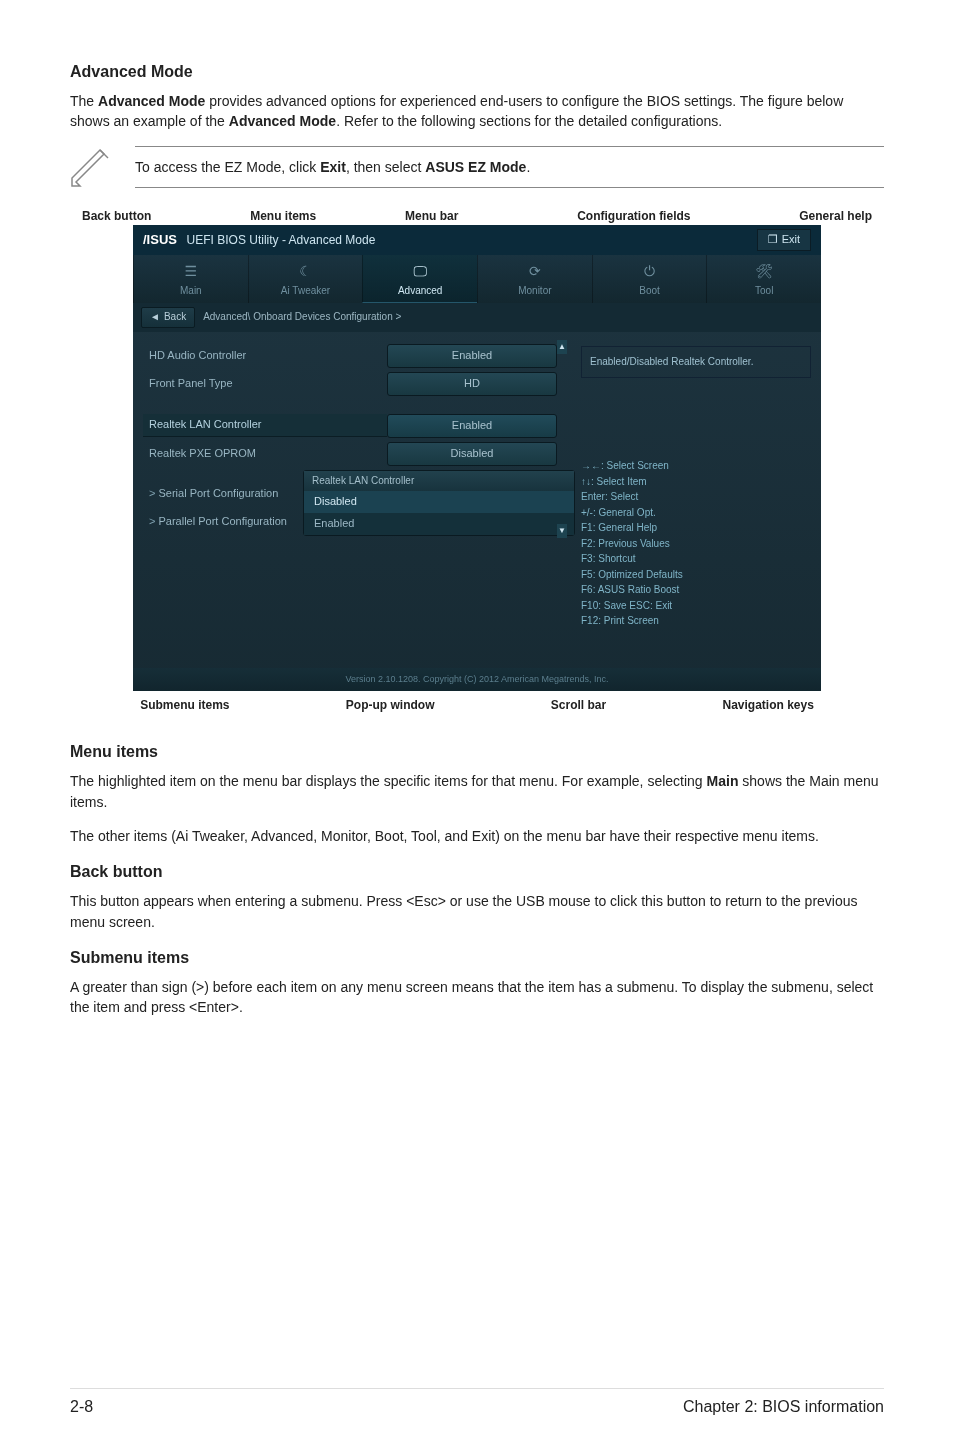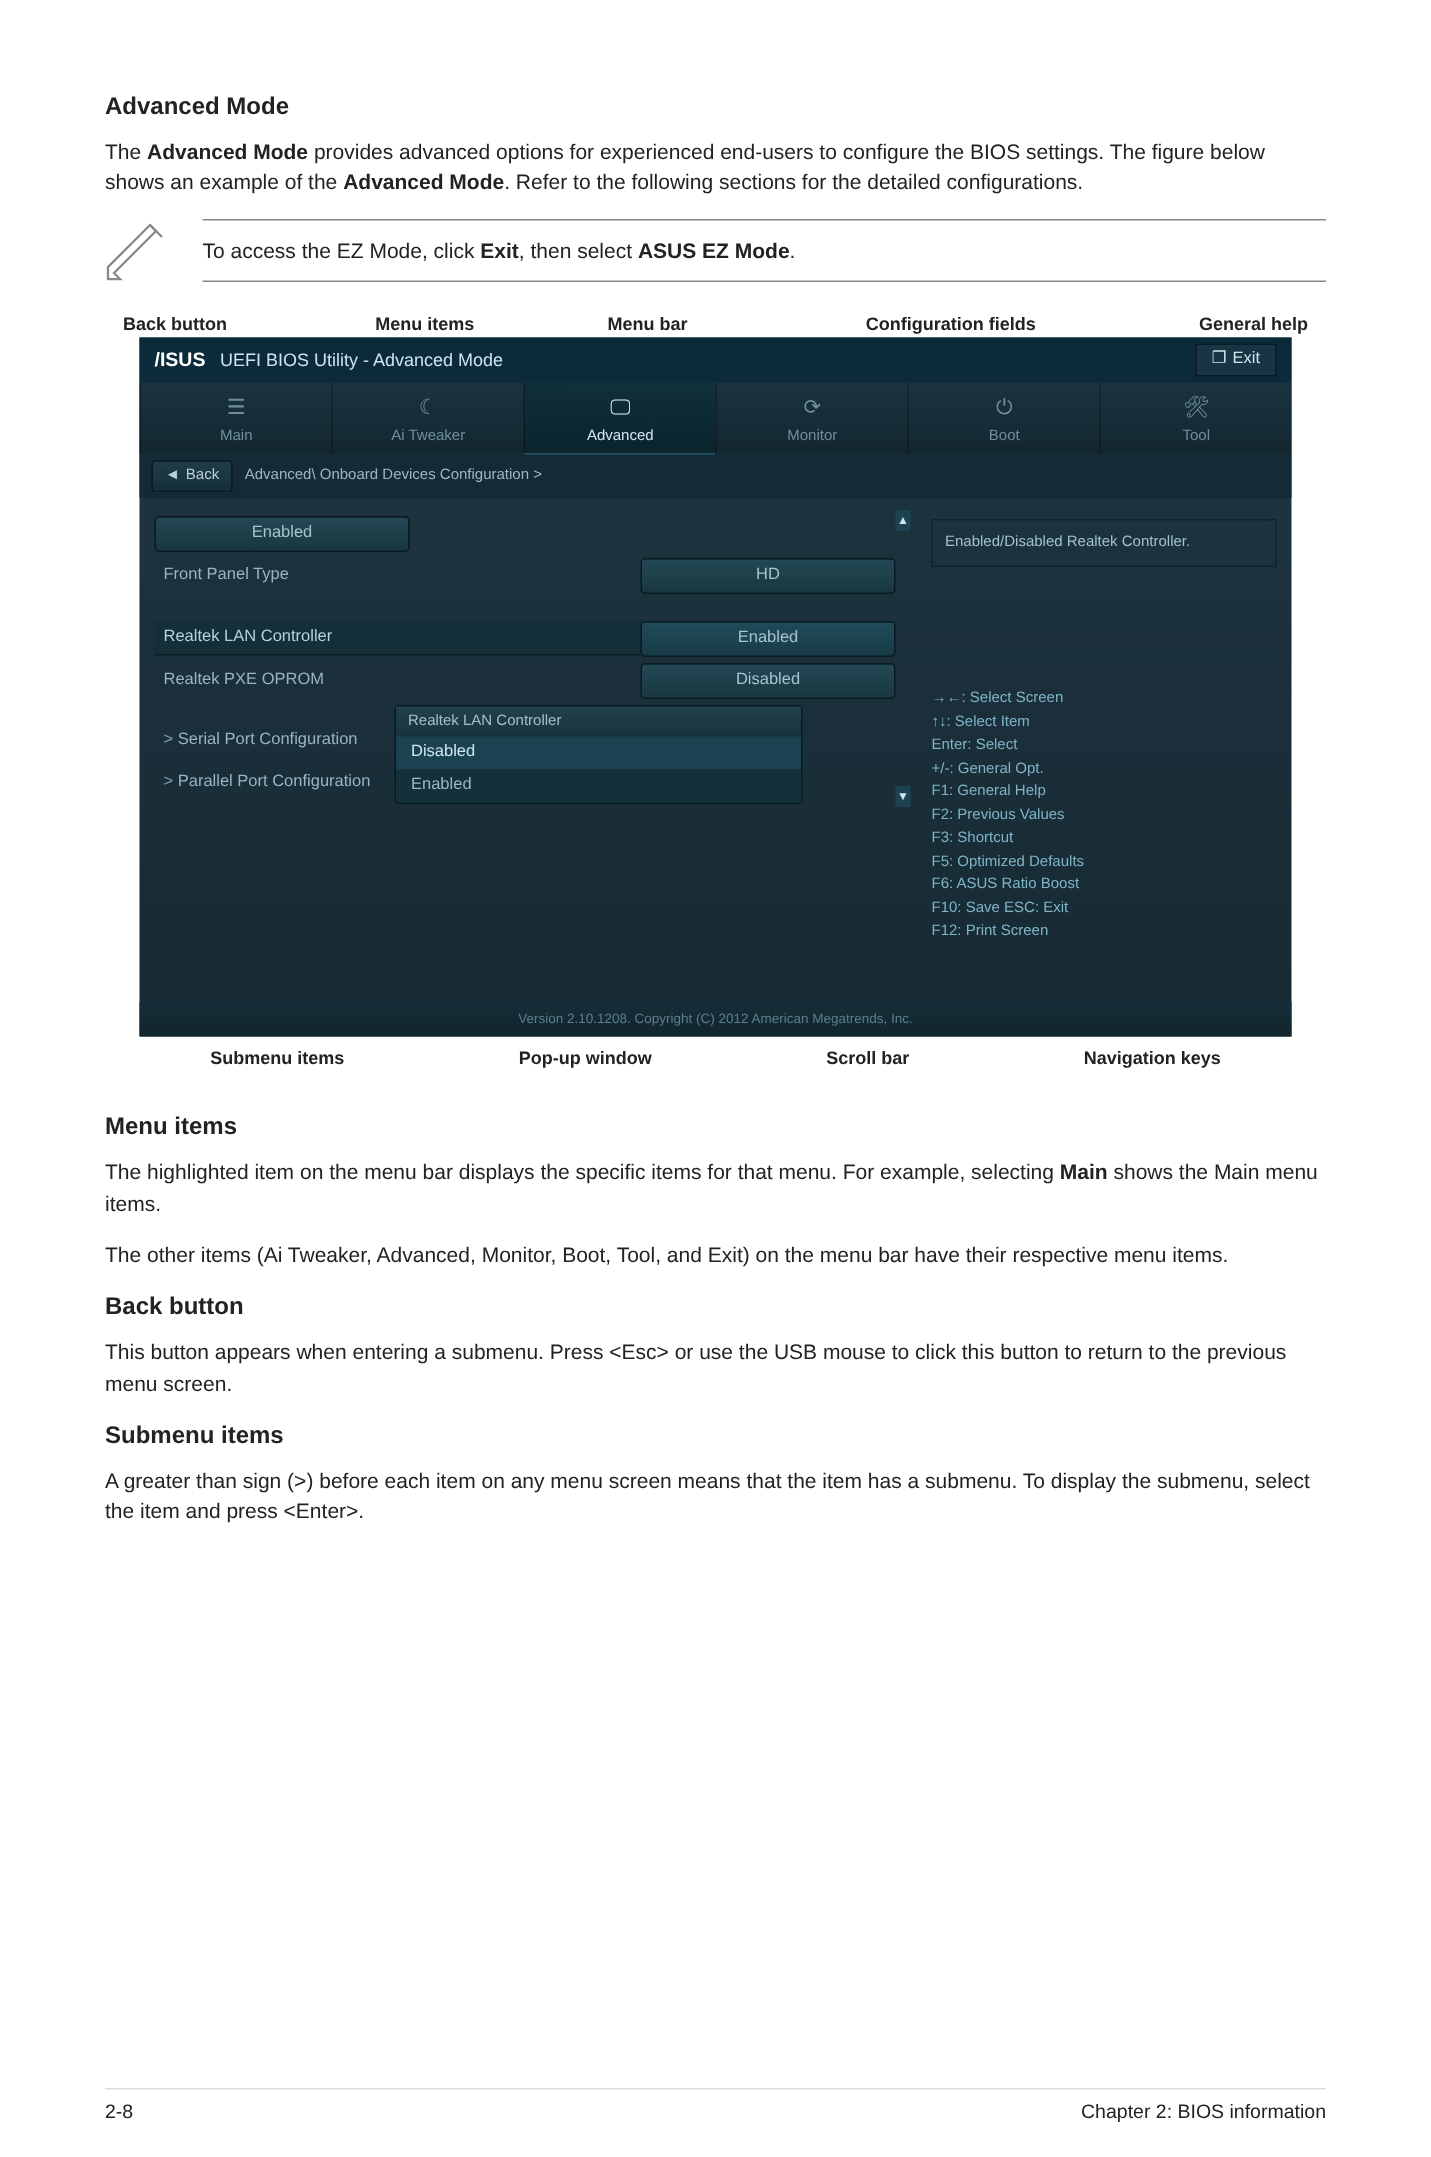--- a/index.html
+++ b/index.html
@@ -51,21 +51,21 @@
   }
   .labels-row span { white-space: nowrap; }
   .bottom-labels-row {
     display: flex;
     justify-content: space-around;
     font-size: 12px;
     font-weight: bold;
     margin-top: 10px;
   }
   .bios-shot {
-    width: 768px;
+    width: 688px;
     height: auto;
     margin: 0 auto;
     background: linear-gradient(180deg,#1e3541,#172a33);
     border-radius: 0;
     color: #c7d9e2;
     font-size: 11px;
   }
   .bios-titlebar {
     display: flex;
     justify-content: space-between;
@@ -223,21 +223,21 @@
   }
   .footer {
     position: absolute;
     bottom: 20px;
     left: 70px;
     right: 70px;
     border-top: 1px solid #ddd;
     padding-top: 6px;
     display: flex;
     justify-content: space-between;
-    font-size: 13px;
+    font-size: 16px;
   }
   .scroll-track {
     width: 10px;
     position: relative;
     margin-right: 4px;
   }
   .scroll-btn {
     width: 10px; height: 14px;
     background: #1d4350;
     display: flex;
@@ -304,20 +304,21 @@
         <span>◄</span>
         <span>Back</span>
       </span>
       <span>Advanced\ Onboard Devices Configuration  &gt;</span>
     </div>
 
     <div class="bios-body">
       <div class="bios-left">
 
         <div class="row">
+          <div class="lbl">HD Audio Controller</div>
           <div class="val pill">Enabled</div>
         </div>
         <div class="row">
           <div class="lbl">Front Panel Type</div>
           <div class="val pill">HD</div>
         </div>
         <div style="height:10px;"></div>
         <div class="row">
           <div class="lbl highlight">Realtek LAN Controller</div>
           <div class="val pill sel">Enabled</div>

